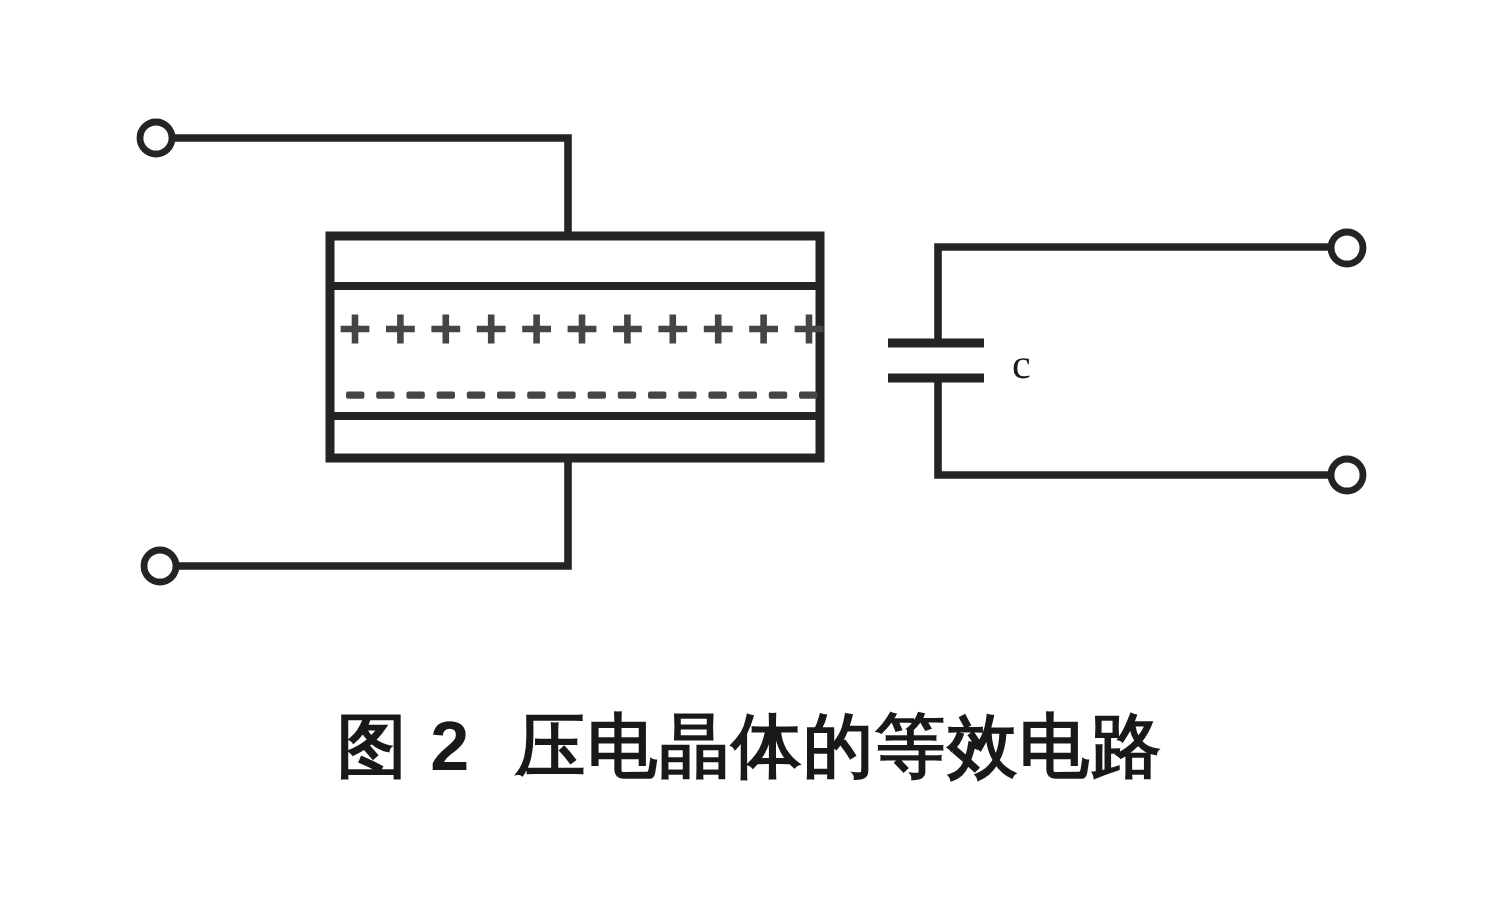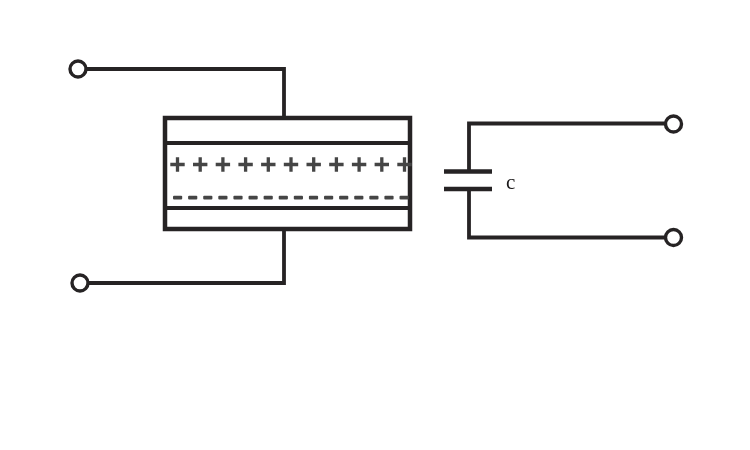--- a/index.html
+++ b/index.html
@@ -90,13 +90,16 @@
 
     <path class="wire" d="M 469 172 V 123.5 H 666"></path>
     <path class="wire" d="M 469 188.5 V 237.5 H 666"></path>
     <path class="plate" d="M 444 171.5 H 492"></path>
     <path class="plate" d="M 444 189 H 492"></path>
     <circle class="terminal" cx="673.5" cy="124" r="8"></circle>
     <circle class="terminal" cx="673.5" cy="237.5" r="8"></circle>
     <text class="cap-label" x="506" y="189">c</text>
   </svg>
 
+  <div class="caption">
+    <span class="fig-number">图 2</span><span>压电晶体的等效电路</span>
+  </div>
 </div>
 
 </body></html>

